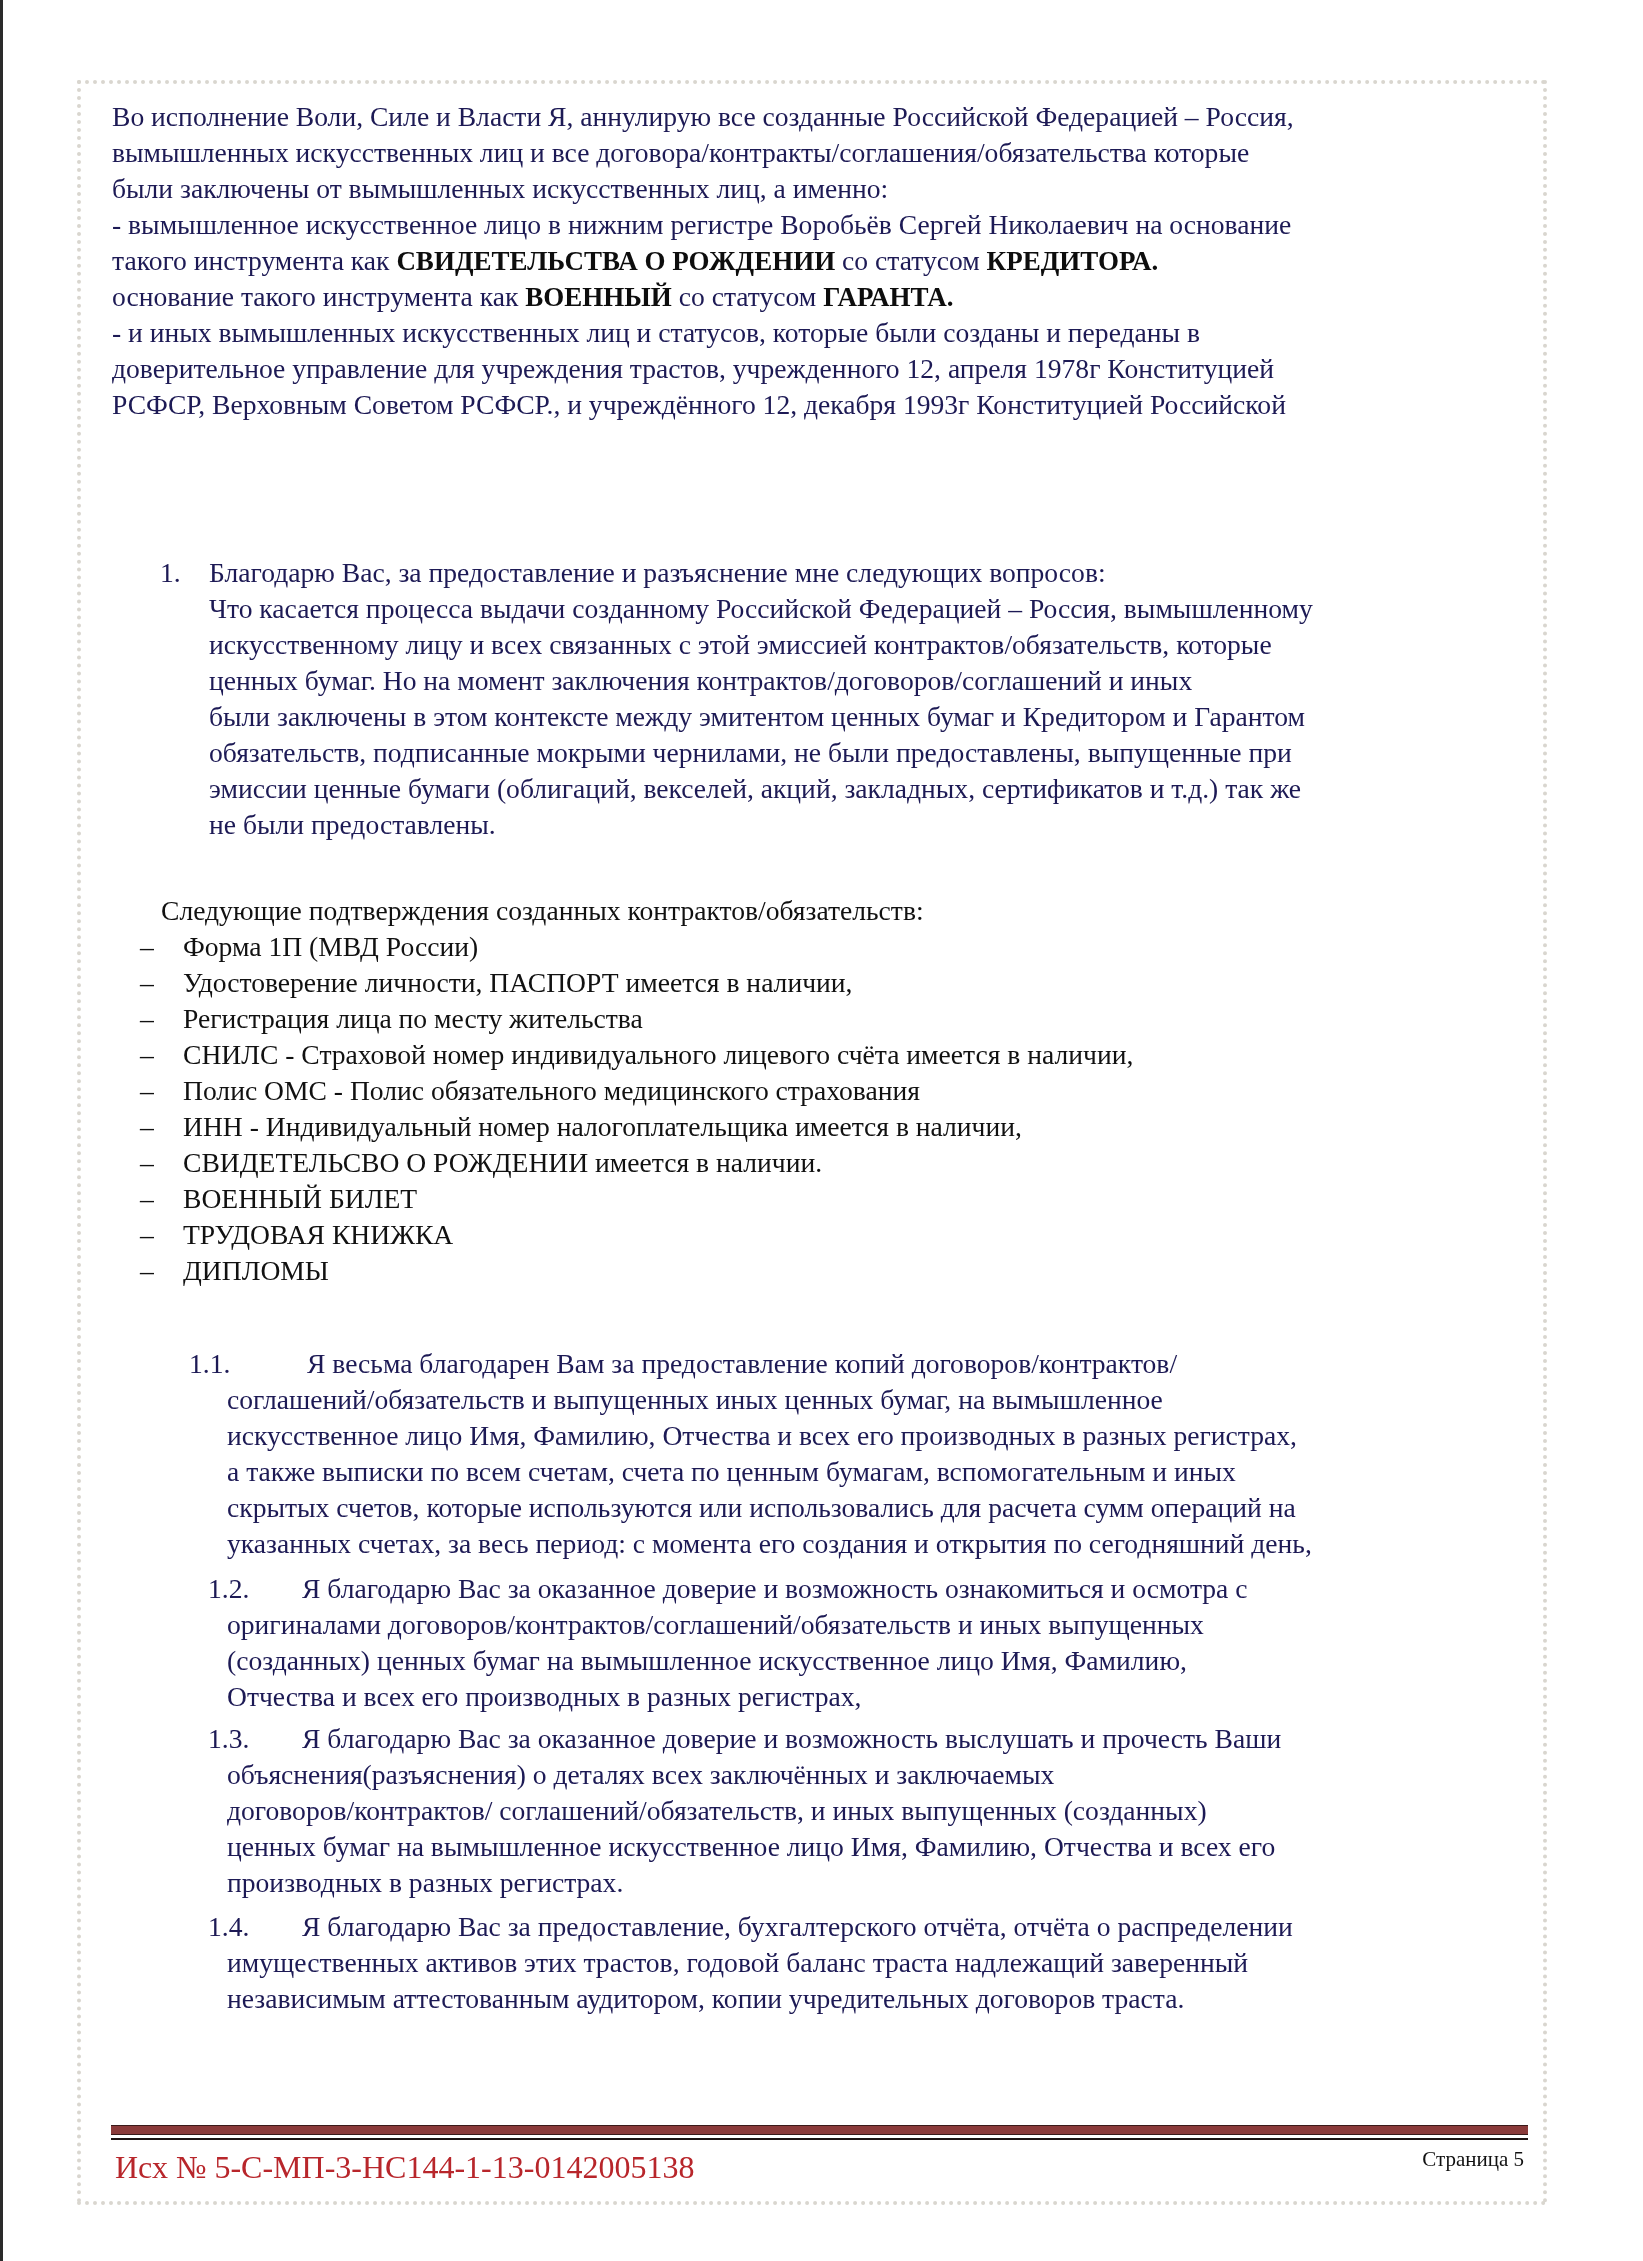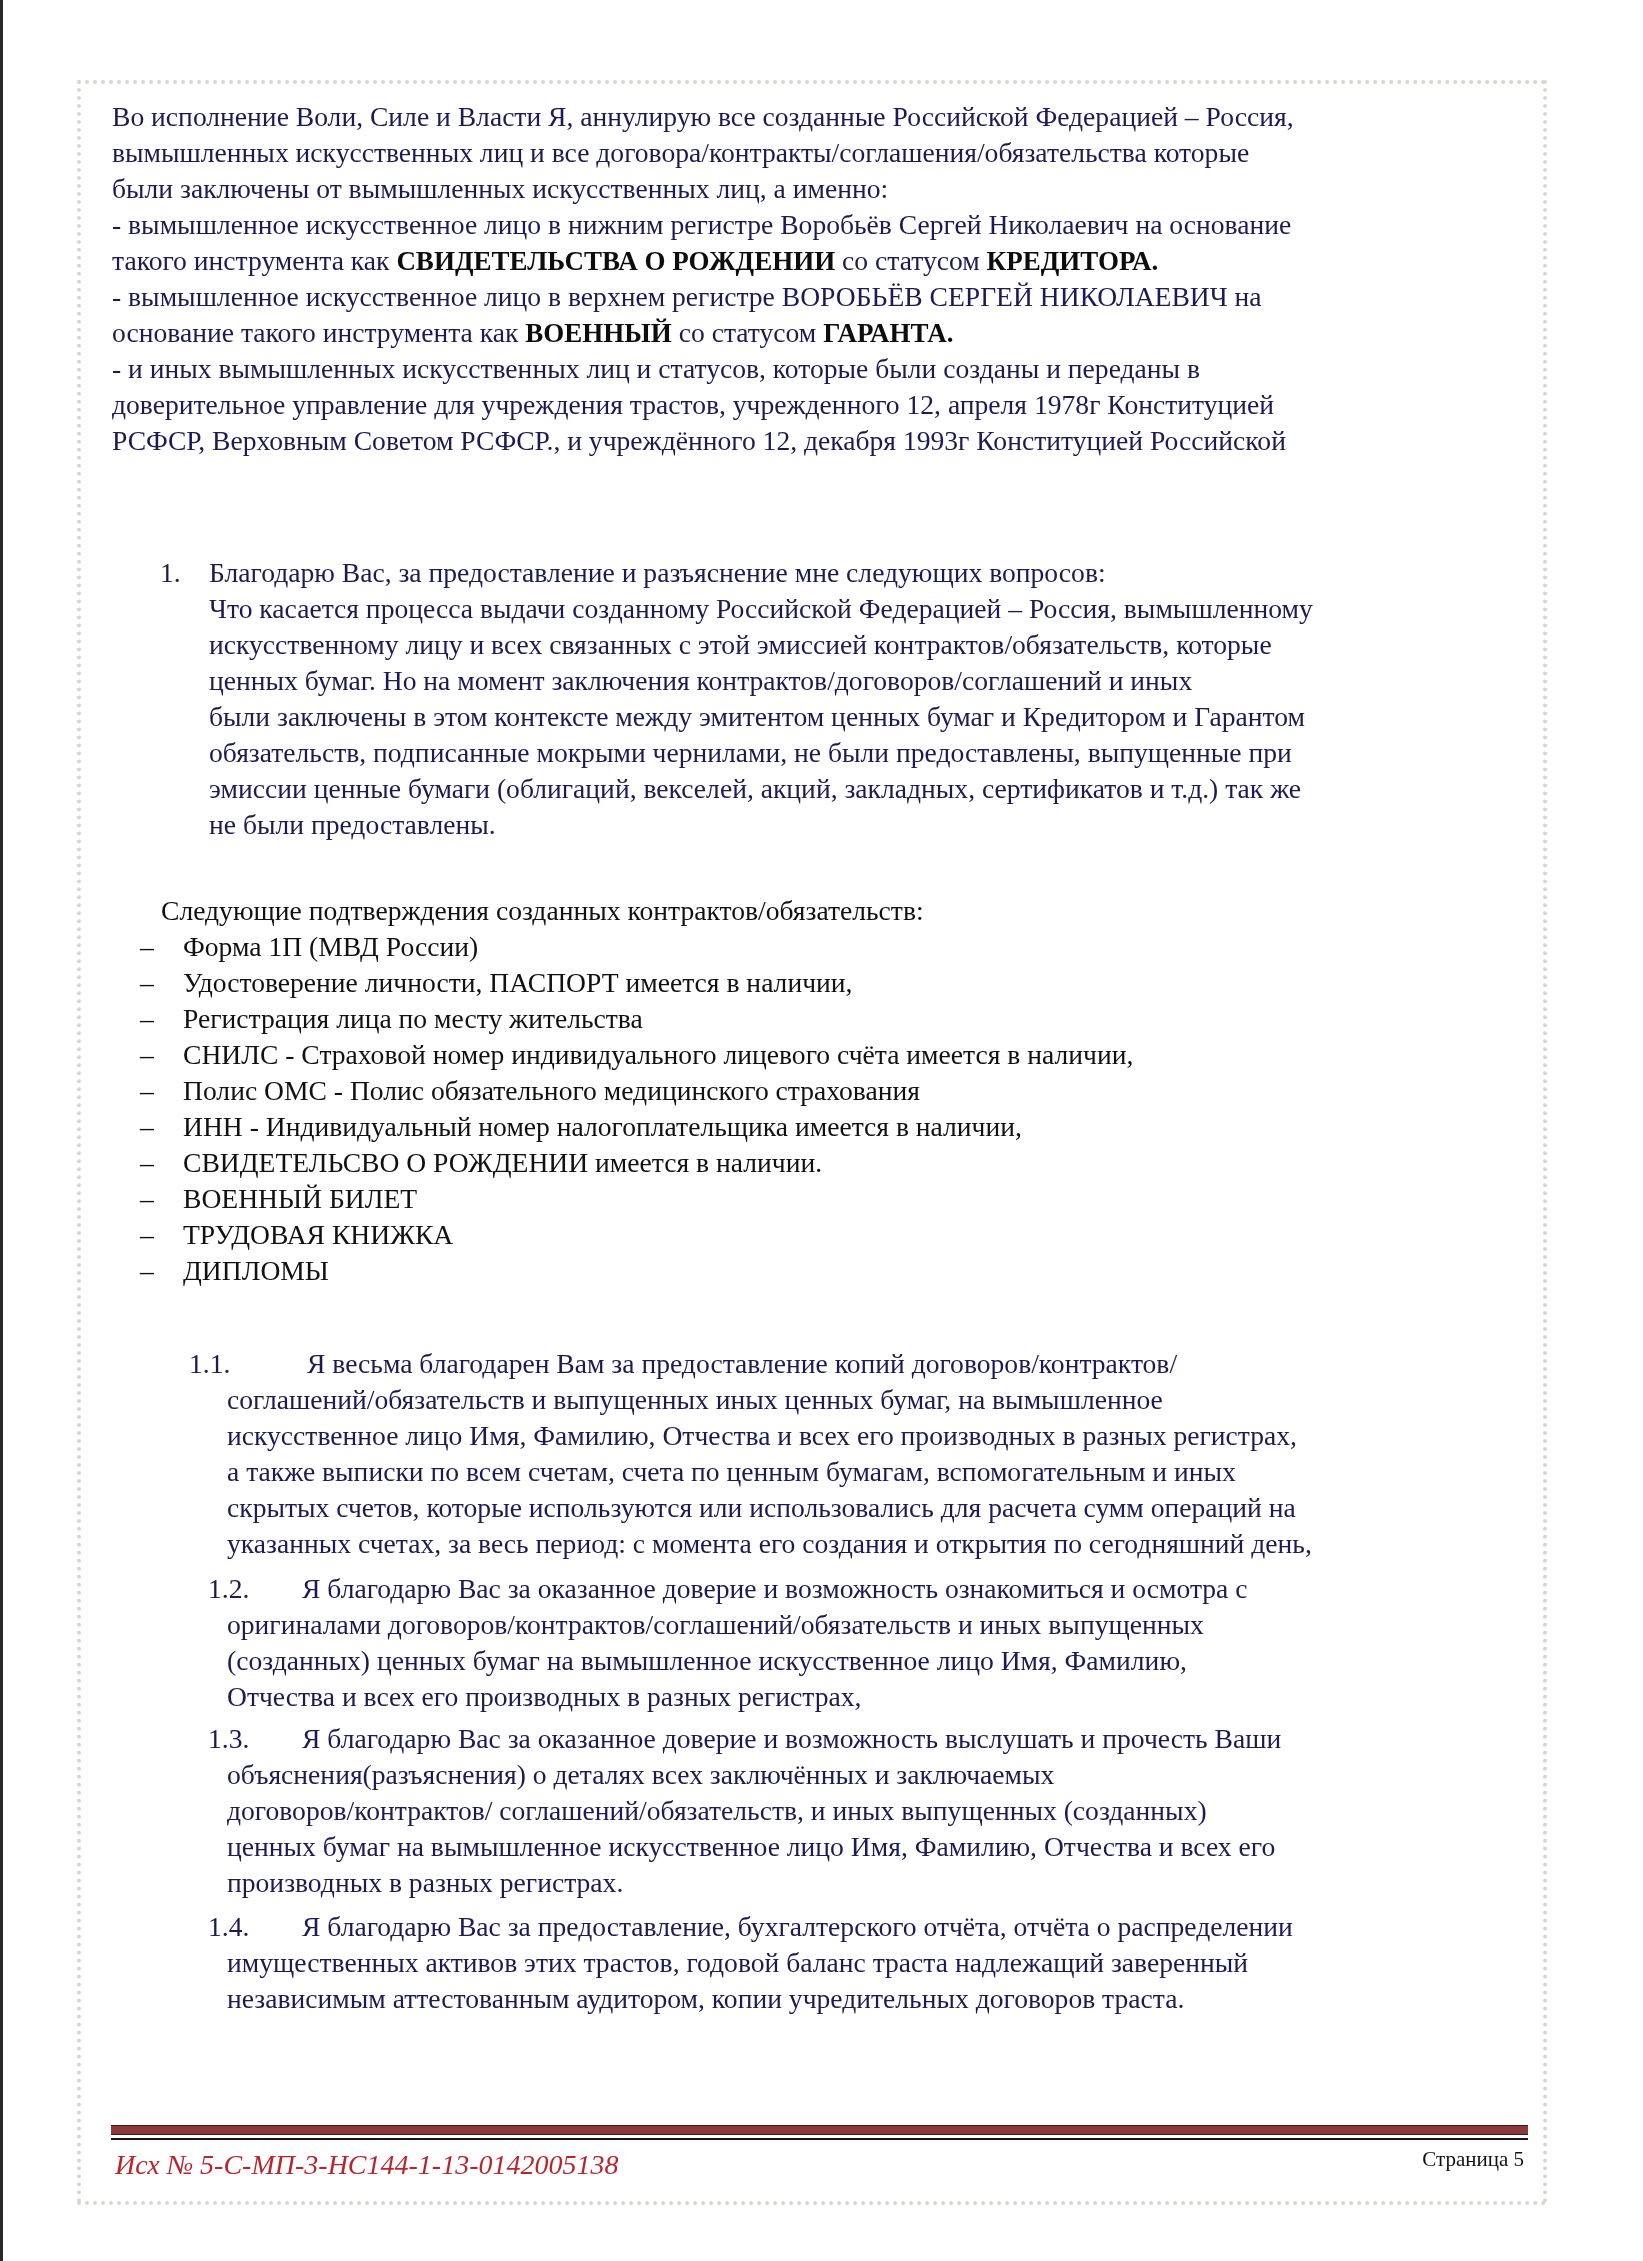--- a/index.html
+++ b/index.html
@@ -14,36 +14,35 @@
     border: 4.8px dotted #d9d6cf; box-sizing: border-box;
   }
   .txt { position: absolute; font-size: 27.6px; line-height: 36px; white-space: nowrap; }
   .navy { color: #1d1a55; }
   .black { color: #111111; }
   .b { font-weight: bold; color: #0d0d0d; font-size: 27px; }
   .line { display: block; height: 36px; }
   .list-dash { display: inline-block; width: 43px; }
   .rule-thick { position: absolute; left: 111px; top: 2125px; width: 1417px; height: 8.2px; background: #8a3a3a; border-top: 1px solid #3a1a1a; border-bottom: 1px solid #3a1a1a; }
   .rule-thin { position: absolute; left: 111px; top: 2138px; width: 1417px; height: 2.4px; background: #1e1414; }
-  .ref { position: absolute; left: 115px; top: 2149px; font-size: 28px; color: #b8262b; font-style: italic; }
+  .ref { position: absolute; left: 115px; top: 2149px; font-size: 32px; color: #b8262b; }
   .page { position: absolute; right: 120px; top: 2147px; font-size: 21px; color: #111; }
 </style>
 </head>
 <body>
 
 <div class="scan-edge"></div>
 <div class="frame"></div>
 
 <div class="txt navy" id="intro" style="left:112px; top:99px;">
     <span class="line"><span>Во исполнение Воли, Силе и Власти  Я, аннулирую все созданные Российской Федерацией – Россия,</span></span>
     <span class="line"><span>вымышленных искусственных лиц и все договора/контракты/соглашения/обязательства которые</span></span>
     <span class="line"><span>были заключены от вымышленных искусственных лиц, а именно:</span></span>
     <span class="line"><span>- вымышленное искусственное лицо в нижним регистре Воробьёв Сергей Николаевич  на основание</span></span>
     <span class="line"><span>такого инструмента как </span><span class="b">СВИДЕТЕЛЬСТВА О РОЖДЕНИИ</span><span> со статусом </span><span class="b">КРЕДИТОРА.</span></span>
-    <span class="line"><span>- вымышленное искусственное лицо в верхнем регистре ВОРОБЬЁВ СЕРГЕЙ НИКОЛАЕВИЧ  на</span></span>
     <span class="line"><span>основание такого инструмента как </span><span class="b">ВОЕННЫЙ</span><span> со статусом </span><span class="b">ГАРАНТА.</span></span>
     <span class="line"><span>- и иных вымышленных искусственных лиц и статусов, которые были созданы и переданы в</span></span>
     <span class="line"><span>доверительное управление для учреждения трастов, учрежденного 12, апреля 1978г  Конституцией</span></span>
     <span class="line"><span>РСФСР, Верховным Советом РСФСР., и учреждённого 12, декабря 1993г Конституцией  Российской</span></span>
   </div>
 
 <div class="txt navy" style="left:160px; top:555px;">1.</div>
 <div class="txt navy" id="sec1" style="left:209px; top:555px;">
     <span class="line">Благодарю Вас, за предоставление и разъяснение мне следующих вопросов:</span>
     <span class="line">Что касается процесса выдачи созданному Российской Федерацией – Россия, вымышленному</span>

